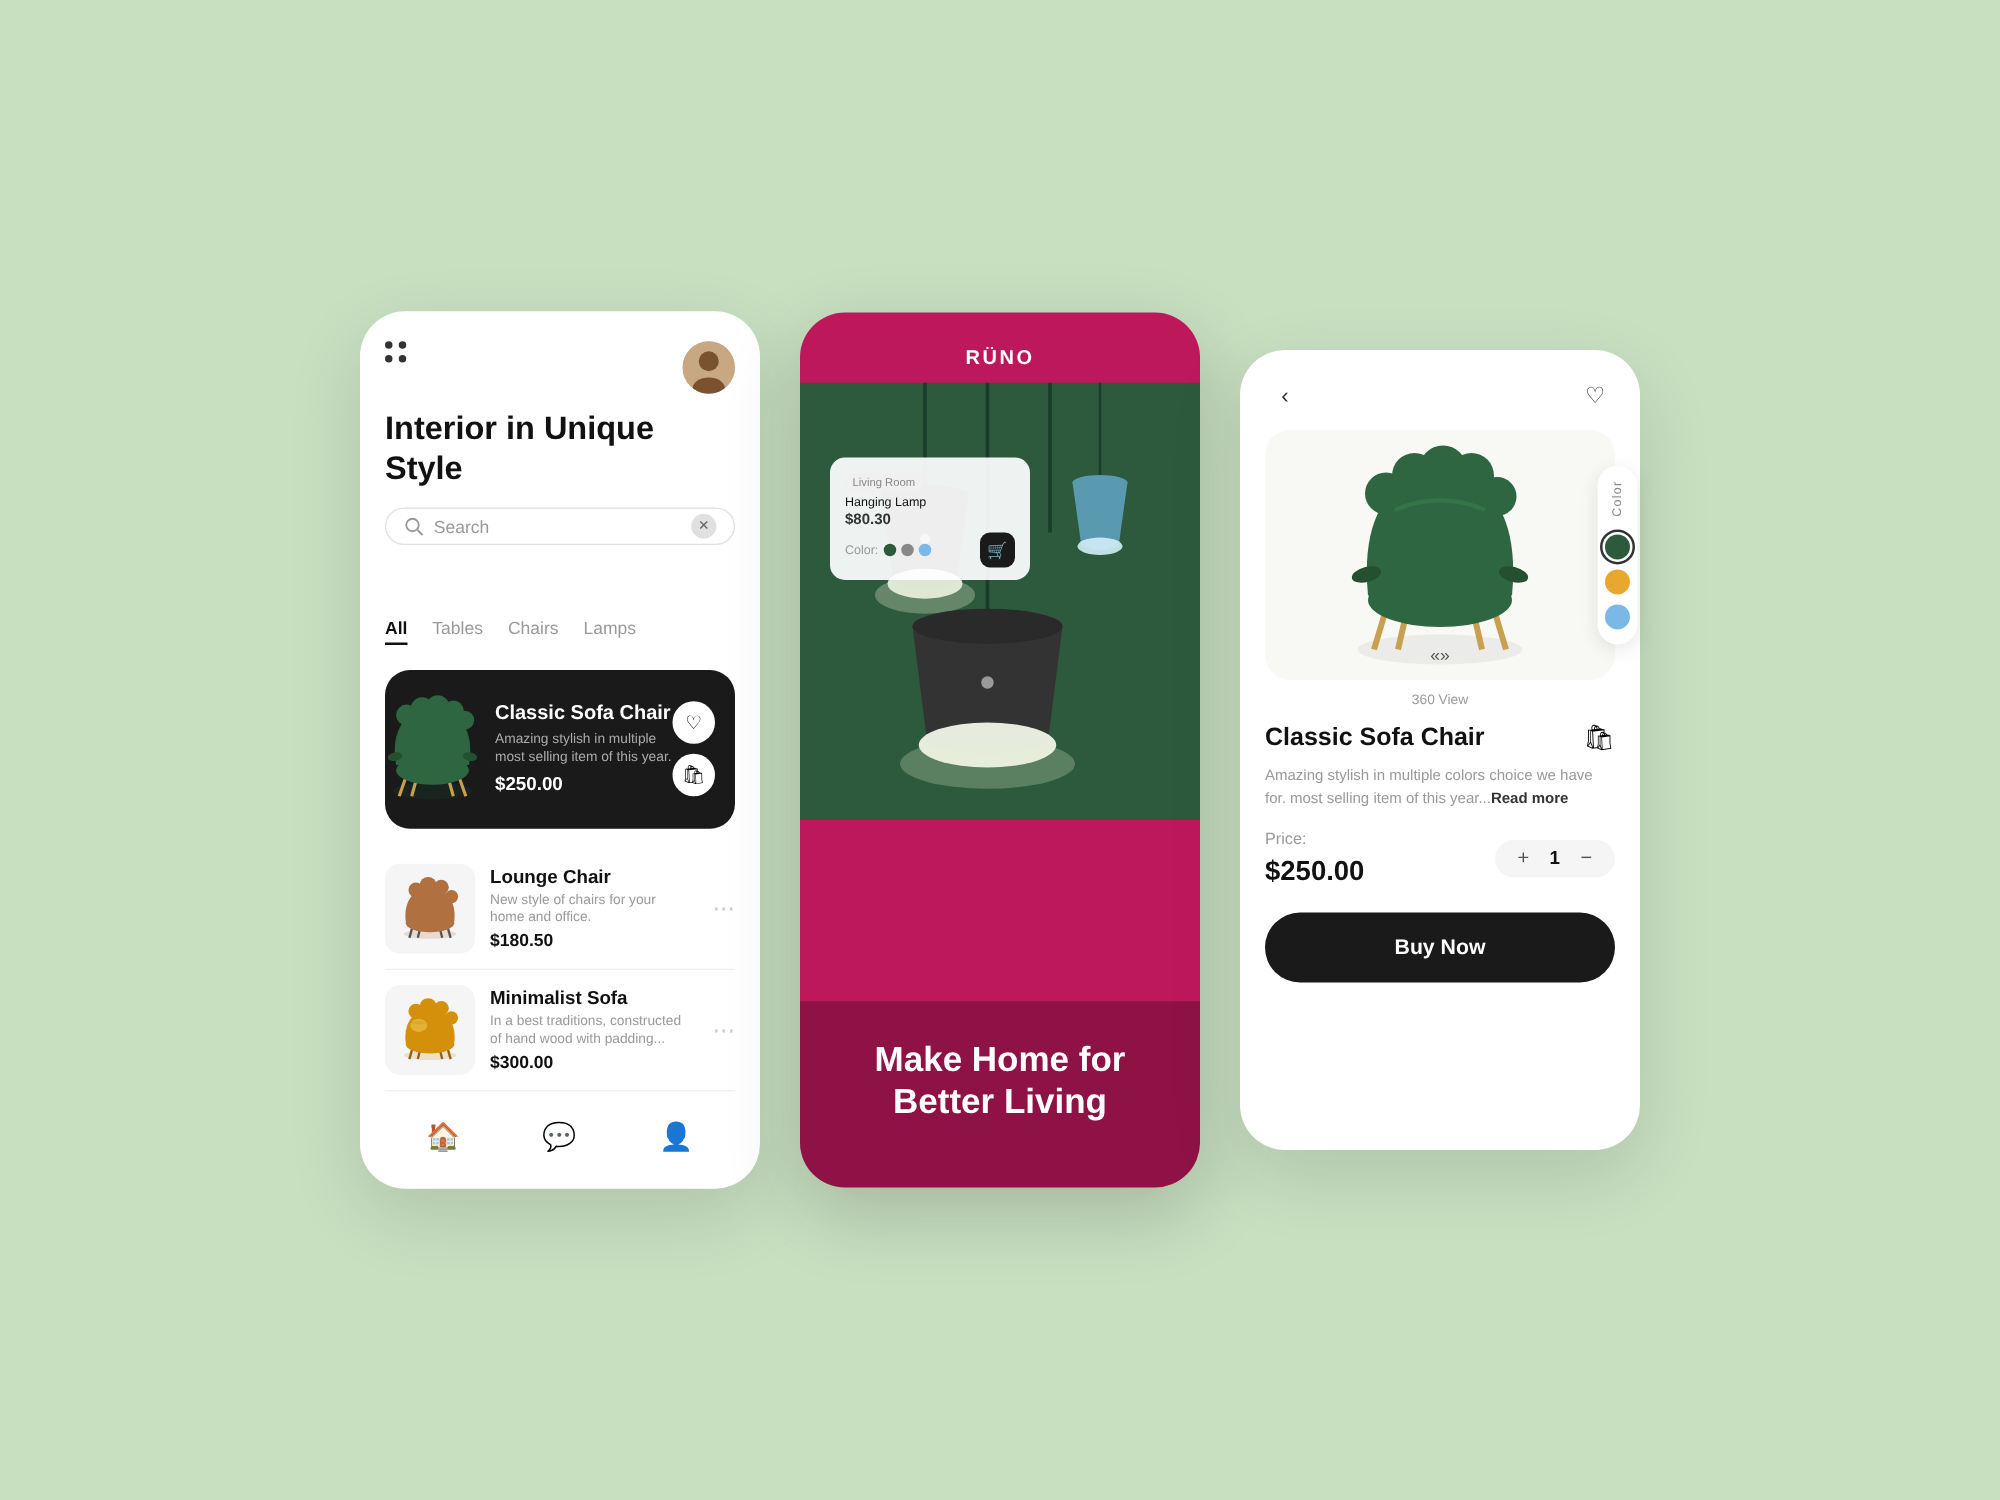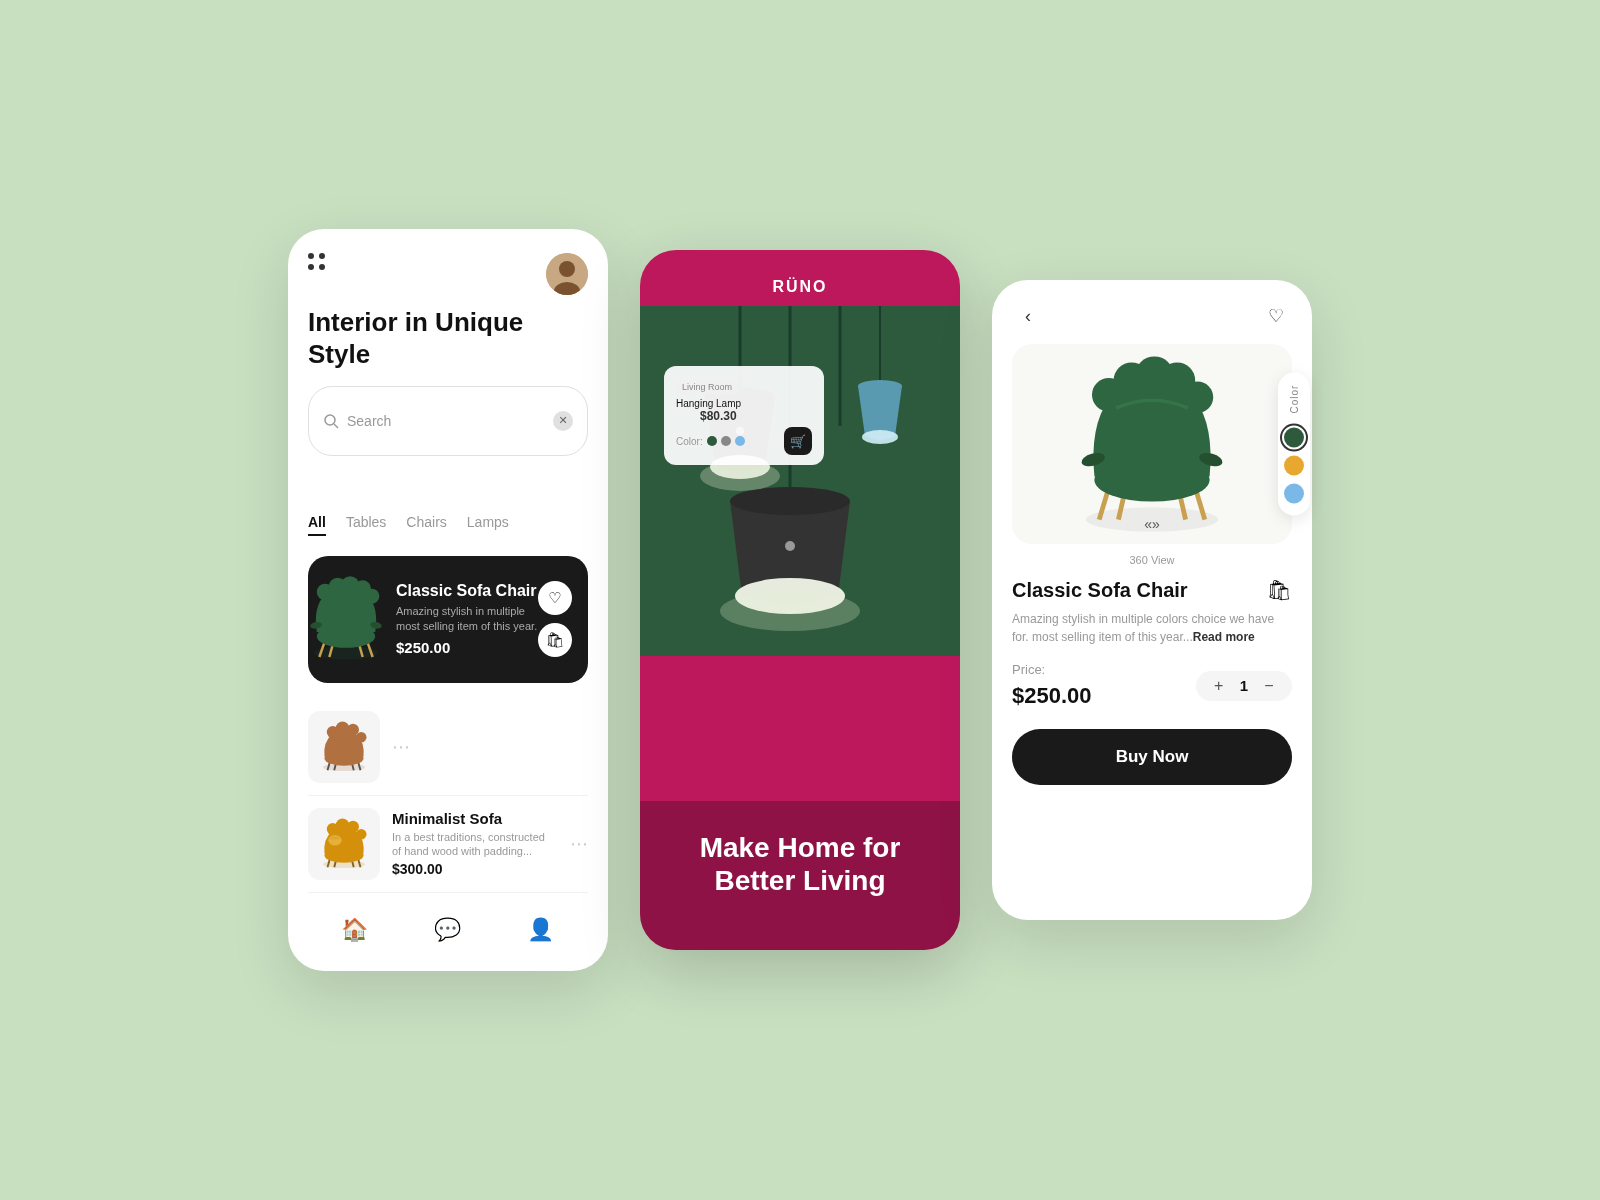--- a/index.html
+++ b/index.html
@@ -64,21 +64,21 @@
       font-weight: 800;
       line-height: 1.2;
       color: #111;
       margin-bottom: 16px;
     }
     .search-bar {
       display: flex;
       align-items: center;
       border: 1.5px solid #e0e0e0;
       border-radius: 24px;
-      padding: 24px 14px;
+      padding: 4px 14px;
       gap: 8px;
       margin-bottom: 20px;
     }
     .search-input-text {
       flex: 1;
       color: #999;
       font-size: 14px;
     }
     .close-x {
       width: 20px;
@@ -271,21 +271,20 @@
     .lamp-card-title {
       font-size: 10px;
       font-weight: 400;
       color: #111;
     }
     .lamp-card-price {
       font-size: 12px;
       font-weight: 600;
       color: #333;
       margin-bottom: 4px;
-      margin-left: 24px;
     }
     .lamp-card-bottom {
       display: flex;
       align-items: center;
       justify-content: space-between;
     }
     .lamp-color-dots {
       display: flex;
       gap: 4px;
       align-items: center;
@@ -601,20 +600,25 @@
           <line x1="30" y1="54" x2="27" y2="66" stroke="#555" stroke-width="2.5"></line>
           <line x1="50" y1="54" x2="53" y2="66" stroke="#555" stroke-width="2.5"></line>
           <ellipse cx="40" cy="50" rx="26" ry="10" fill="#b07040"></ellipse>
           <path d="M14 48 Q12 28 24 18 Q40 10 56 18 Q68 28 66 48 Z" fill="#b07040"></path>
           <circle cx="25" cy="15" r="8" fill="#b07040"></circle>
           <circle cx="38" cy="10" r="9" fill="#b07040"></circle>
           <circle cx="52" cy="12" r="8" fill="#b07040"></circle>
           <circle cx="63" cy="22" r="7" fill="#b07040"></circle>
         </svg>
       </div>
+      <div class="product-list-info">
+        <div class="product-list-title">Lounge Chair</div>
+        <div class="product-list-desc">New style of chairs for your<br>home and office.</div>
+        <div class="product-list-price">$180.50</div>
+      </div>
       <div class="more-icon">⋯</div>
     </div>
 
     <div class="product-list-item">
       <div class="product-list-img">
         <svg width="60" height="60" viewBox="0 0 80 70">
           <ellipse cx="40" cy="62" rx="28" ry="5" fill="#c8900a" opacity="0.2"></ellipse>
           <line x1="22" y1="52" x2="18" y2="66" stroke="#8a6020" stroke-width="2.5"></line>
           <line x1="58" y1="52" x2="62" y2="66" stroke="#8a6020" stroke-width="2.5"></line>
           <line x1="30" y1="54" x2="27" y2="66" stroke="#8a6020" stroke-width="2.5"></line>

